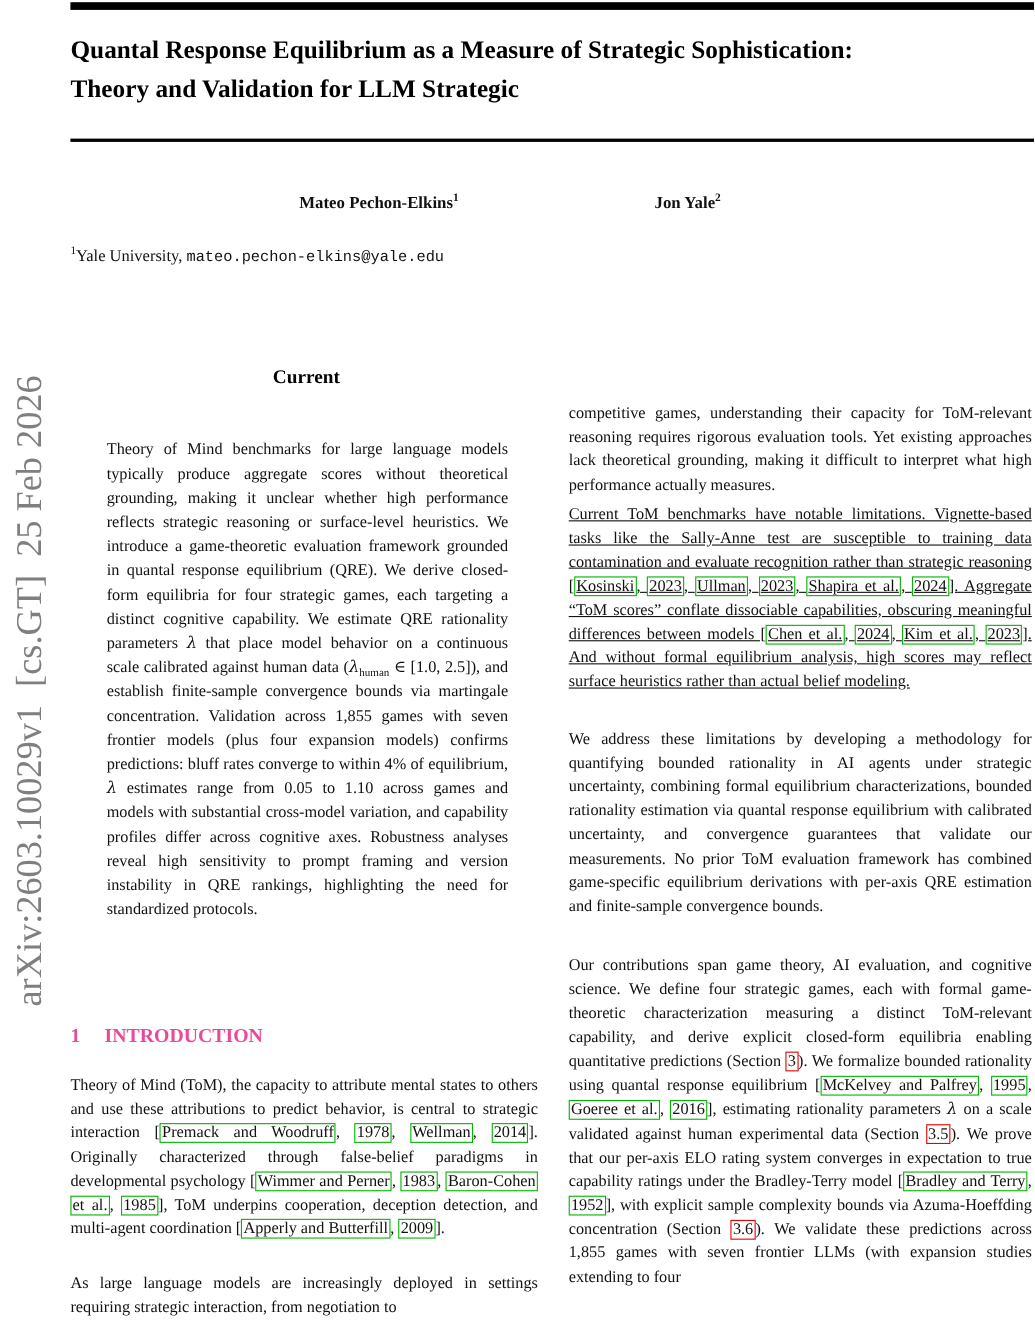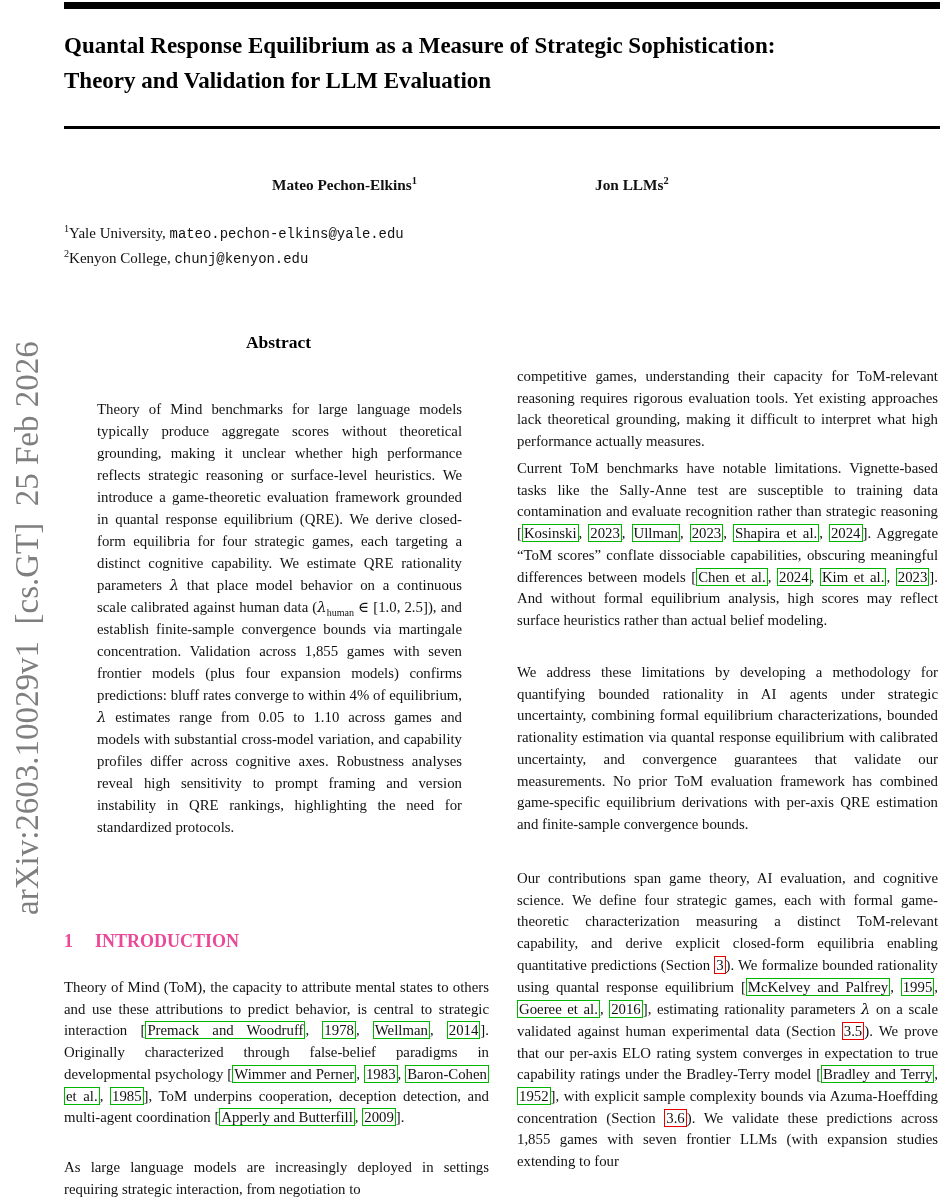--- a/index.html
+++ b/index.html
@@ -33,21 +33,21 @@
   .abstract-head{position:absolute;top:1px;left:33px;width:363px;text-align:center;font-size:17.5px;font-weight:bold;color:#000;}
   .abstract-body{position:absolute;top:67px;left:33px;width:365px;font-size:14.8px;line-height:22px;text-align:justify;}
   .sec-head{position:absolute;top:600px;left:0;width:425px;font-size:18px;font-weight:bold;color:#ec4899;}
   .sec-num{margin-right:22px;}
   .body-par{position:absolute;left:0;margin:0;font-size:14.8px;line-height:21.7px;text-align:justify;}
   .col-left .body-par{width:425px;}
   .col-right .body-par{width:421px;}
   .lp1{top:646px;}
   .lp2{top:826px;}
   .rp1{top:6px;margin-top:29px;}
-  .rp2{top:127px;}
+  .rp2{top:127px;text-decoration:underline;}
   .rp3{top:331px;}
   .rp4{top:537px;}
   .seg-c{
     border:1.5px solid #00b400;padding:0 1px;
     box-decoration-break:clone;-webkit-box-decoration-break:clone;
   }
   .seg-r{
     border:1.5px solid #e60000;padding:0 1px;
     box-decoration-break:clone;-webkit-box-decoration-break:clone;
   }
@@ -59,37 +59,36 @@
 </head>
 <body>
 
 <div class="page">
   <div class="watermark">arXiv:2603.10029v1  [cs.GT]  25 Feb 2026</div>
 
   <div class="rule rule-top"></div>
 
   <h1 class="title">
     <span>Quantal Response Equilibrium as a Measure of Strategic Sophistication:</span>
-    <span>Theory and Validation for LLM Evaluation</span>
+    <span>Theory and Validation for LLM Strategic</span>
   </h1>
 
   <div class="rule rule-mid"></div>
 
   <div class="authors">
     <div class="author author-1"><span class="seg-t">Mateo Pechon-Elkins</span><span class="seg-sup">1</span></div>
-    <div class="author author-2"><span class="seg-t">Jon LLMs</span><span class="seg-sup">2</span></div>
+    <div class="author author-2"><span class="seg-t">Jon Yale</span><span class="seg-sup">2</span></div>
   </div>
 
   <div class="affils">
     <div class="affil"><span class="seg-sup">1</span><span class="seg-t">Yale University, </span><span class="seg-mono">mateo.pechon-elkins@yale.edu</span></div>
-    <div class="affil"><span class="seg-sup">2</span><span class="seg-t">Kenyon College, </span><span class="seg-mono">chunj@kenyon.edu</span></div>
   </div>
 
   <div class="col col-left">
-    <div class="abstract-head">Abstract</div>
+    <div class="abstract-head">Current</div>
     <div class="abstract-body"><span class="seg-t">Theory of Mind benchmarks for large language models typically produce aggregate scores without theoretical grounding, making it unclear whether high performance reflects strategic reasoning or surface-level heuristics. We introduce a game-theoretic evaluation framework grounded in quantal response equilibrium (QRE). We derive closed-form equilibria for four strategic games, each targeting a distinct cognitive capability. We estimate QRE rationality parameters </span><span class="seg-m">λ</span><span class="seg-t"> that place model behavior on a continuous scale calibrated against human data (</span><span class="seg-m">λ</span><span class="seg-sub">human</span><span class="seg-t"> ∈ [1.0, 2.5]), and establish finite-sample convergence bounds via martingale concentration. Validation across 1,855 games with seven frontier models (plus four expansion models) confirms predictions: bluff rates converge to within 4% of equilibrium, </span><span class="seg-m">λ</span><span class="seg-t"> estimates range from 0.05 to 1.10 across games and models with substantial cross-model variation, and capability profiles differ across cognitive axes. Robustness analyses reveal high sensitivity to prompt framing and version instability in QRE rankings, highlighting the need for standardized protocols.</span></div>
     <div class="sec-head">
       <span class="sec-num">1</span><span class="sec-title">INTRODUCTION</span>
     </div>
     <p class="body-par lp1"><span class="seg-t">Theory of Mind (ToM), the capacity to attribute mental states to others and use these attributions to predict behavior, is central to strategic interaction [</span><span class="seg-c">Premack and Woodruff</span><span class="seg-t">, </span><span class="seg-c">1978</span><span class="seg-t">, </span><span class="seg-c">Wellman</span><span class="seg-t">, </span><span class="seg-c">2014</span><span class="seg-t">]. Originally characterized through false-belief paradigms in developmental psychology [</span><span class="seg-c">Wimmer and Perner</span><span class="seg-t">, </span><span class="seg-c">1983</span><span class="seg-t">, </span><span class="seg-c">Baron-Cohen et al.</span><span class="seg-t">, </span><span class="seg-c">1985</span><span class="seg-t">], ToM underpins cooperation, deception detection, and multi-agent coordination [</span><span class="seg-c">Apperly and Butterfill</span><span class="seg-t">, </span><span class="seg-c">2009</span><span class="seg-t">].</span></p>
     <p class="body-par lp2"><span class="seg-t">As large language models are increasingly deployed in settings requiring strategic interaction, from negotiation to</span></p>
   </div>
 
   <div class="col col-right">
     <p class="body-par rp1"><span class="seg-t">competitive games, understanding their capacity for ToM-relevant reasoning requires rigorous evaluation tools. Yet existing approaches lack theoretical grounding, making it difficult to interpret what high performance actually measures.</span></p>

